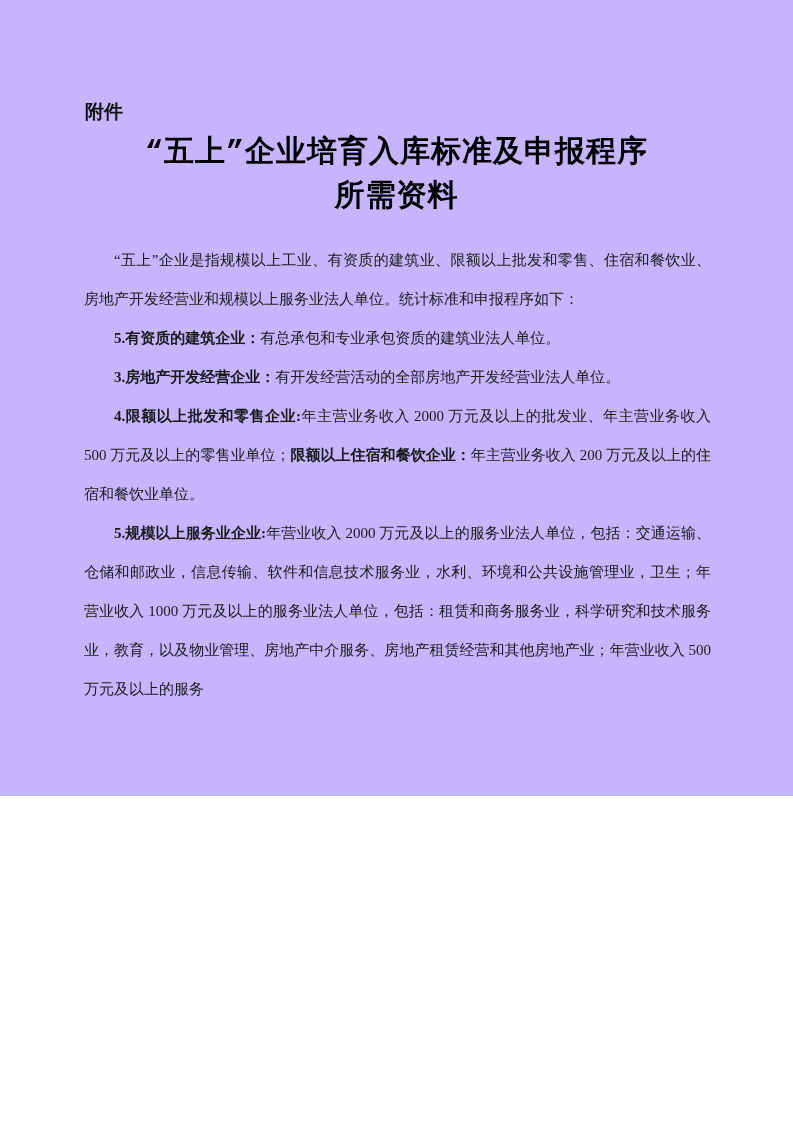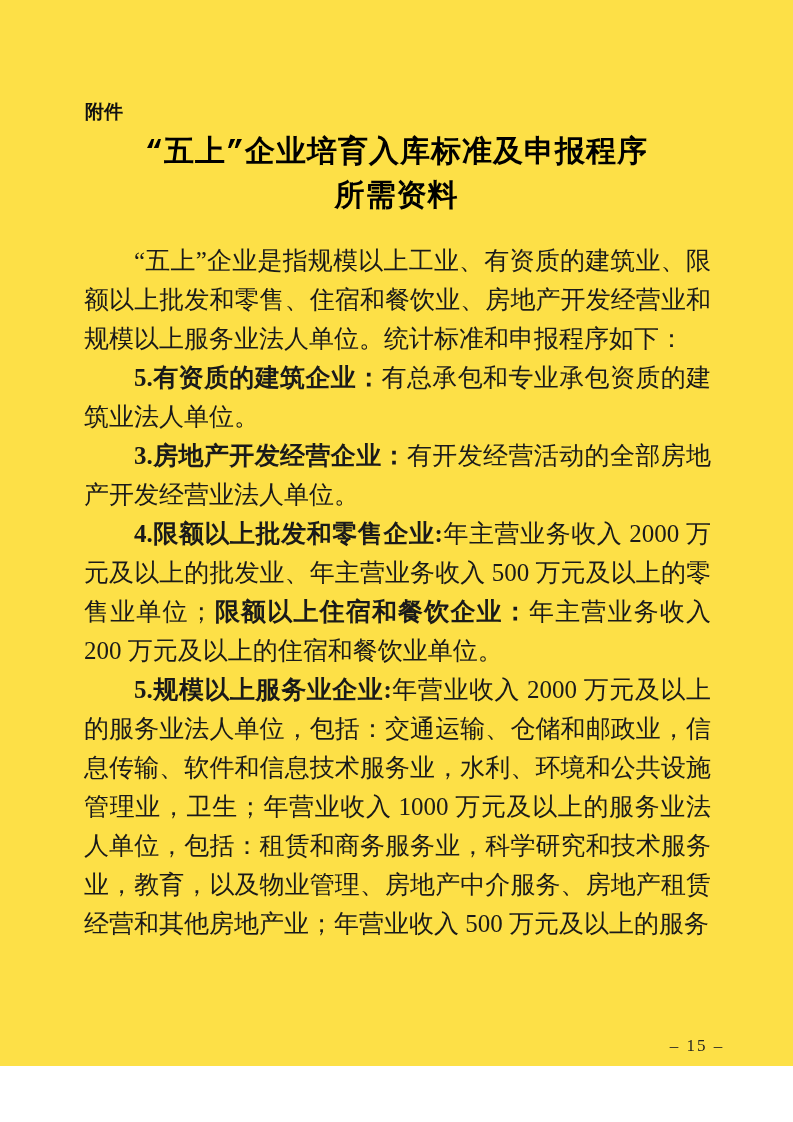--- a/index.html
+++ b/index.html
@@ -3,22 +3,22 @@
 <meta charset="utf-8">
 <style>
   html, body {
     margin: 0;
     padding: 0;
     background: #ffffff;
   }
   .page {
     position: relative;
     width: 793px;
-    height: 1066px;
-    background: #fde047;
+    height: 796px;
+    background: #c4b5fd;
     overflow: hidden;
     color: #1a1a1a;
     font-family: "Liberation Serif", "DejaVu Serif", serif;
   }
   .attachment {
     position: absolute;
     left: 85px;
     top: 99px;
     font-family: "Liberation Sans", "DejaVu Sans", sans-serif;
     font-weight: bold;
@@ -40,21 +40,21 @@
     color: #000000;
   }
   .title-line {
     display: block;
   }
   .body-text {
     position: absolute;
     left: 84px;
     right: 82px;
     top: 241px;
-    font-size: 25px;
+    font-size: 15px;
     line-height: 39px;
     text-align: justify;
     color: #1a1a1a;
   }
   .para {
     margin: 0;
     text-indent: 2em;
     text-align: justify;
   }
   .para.heading {

